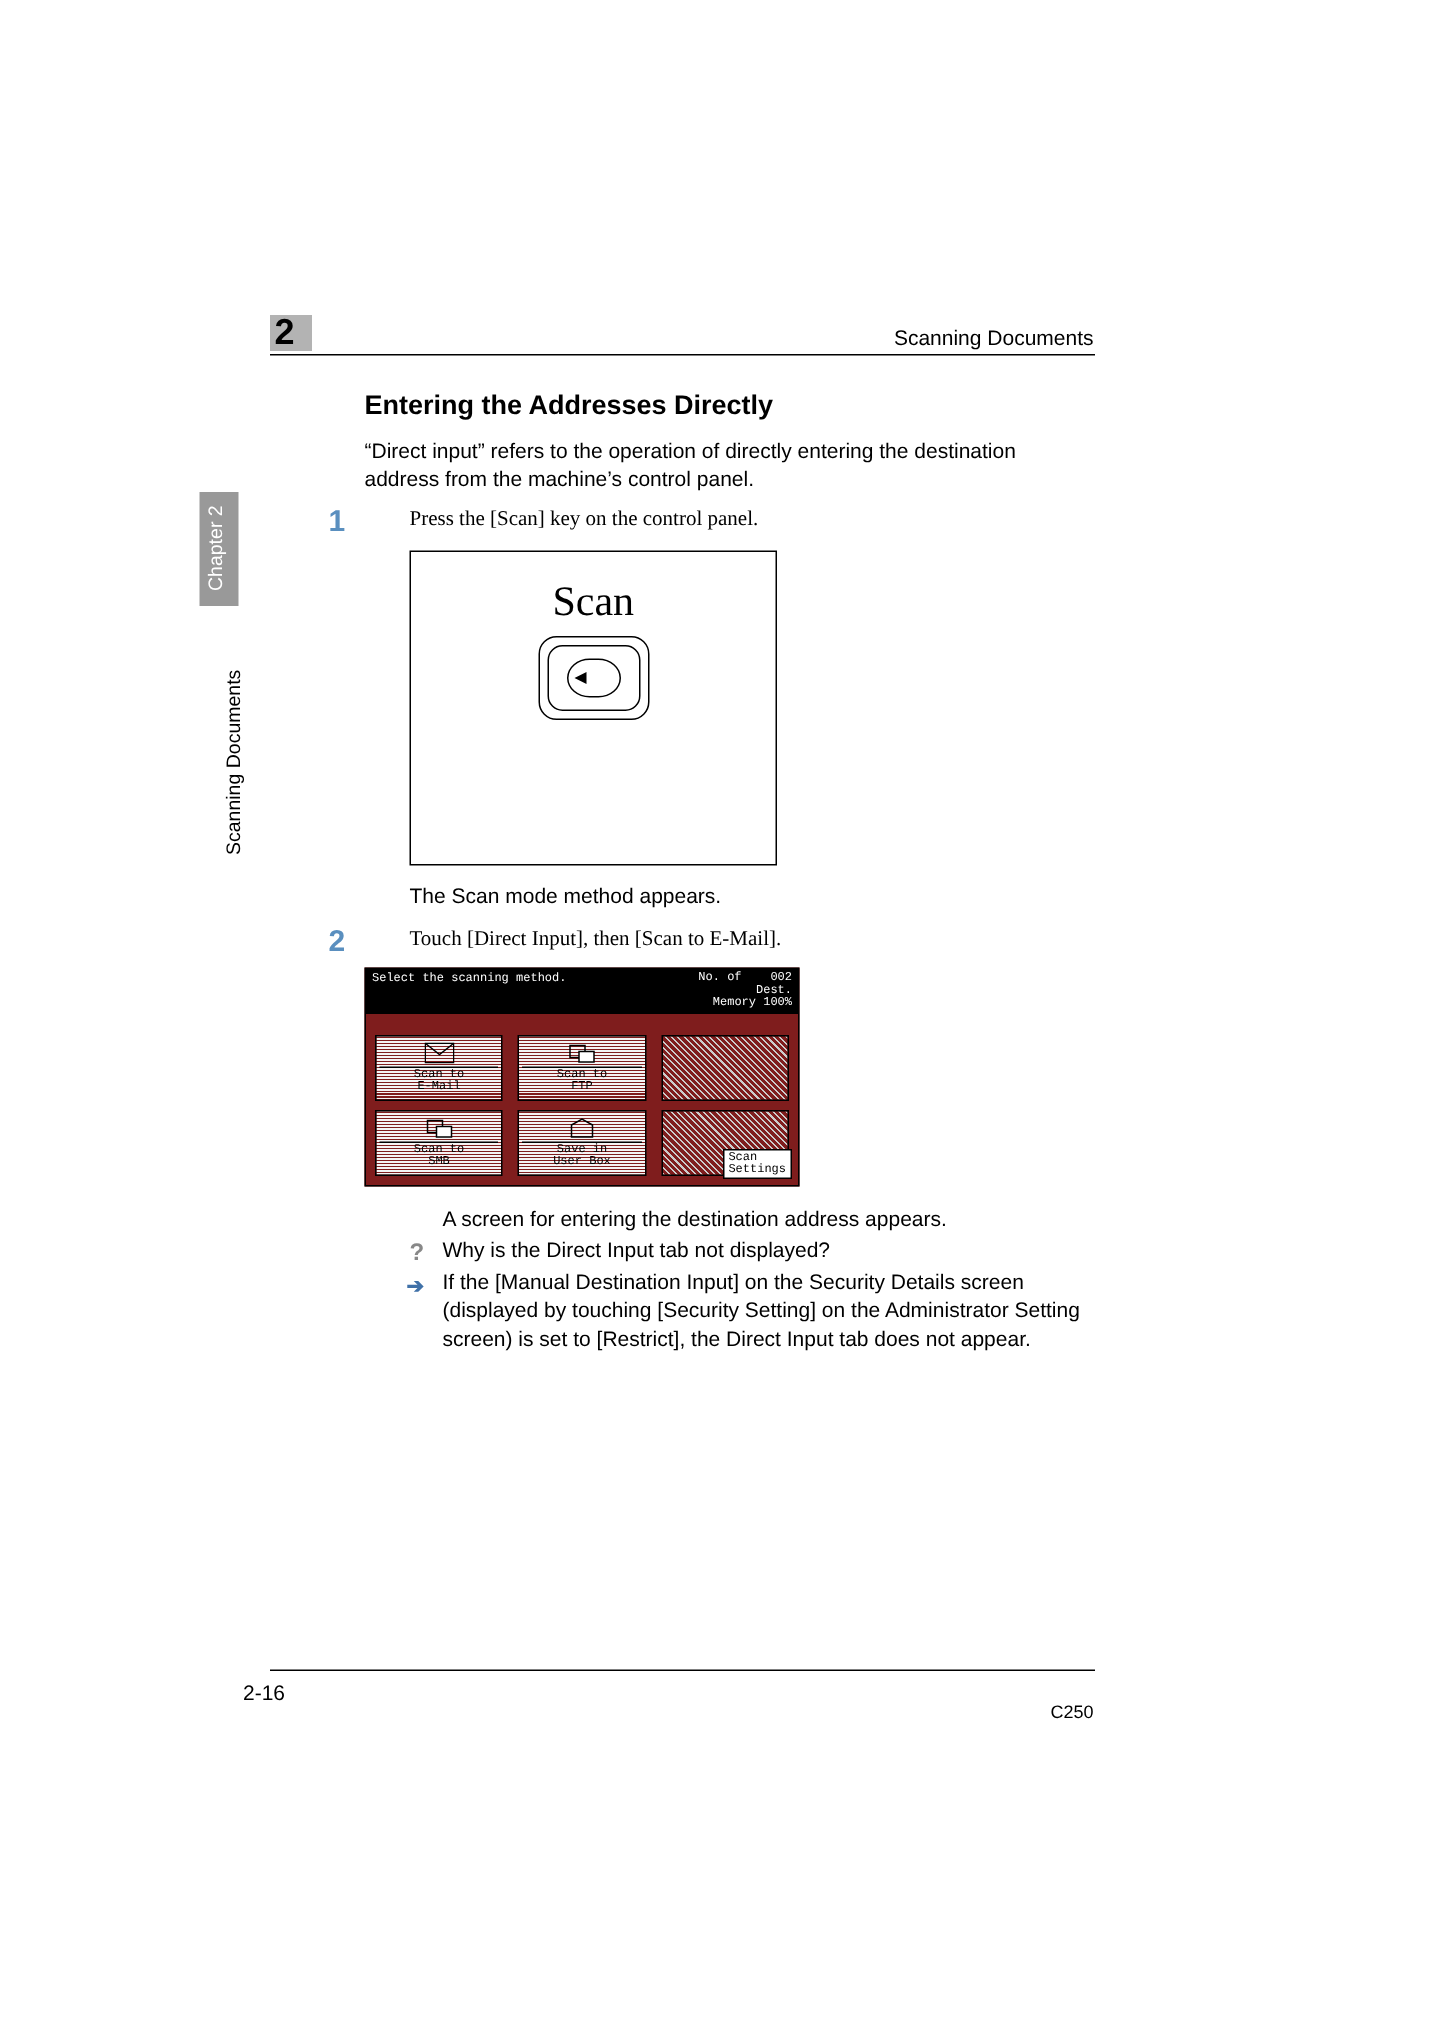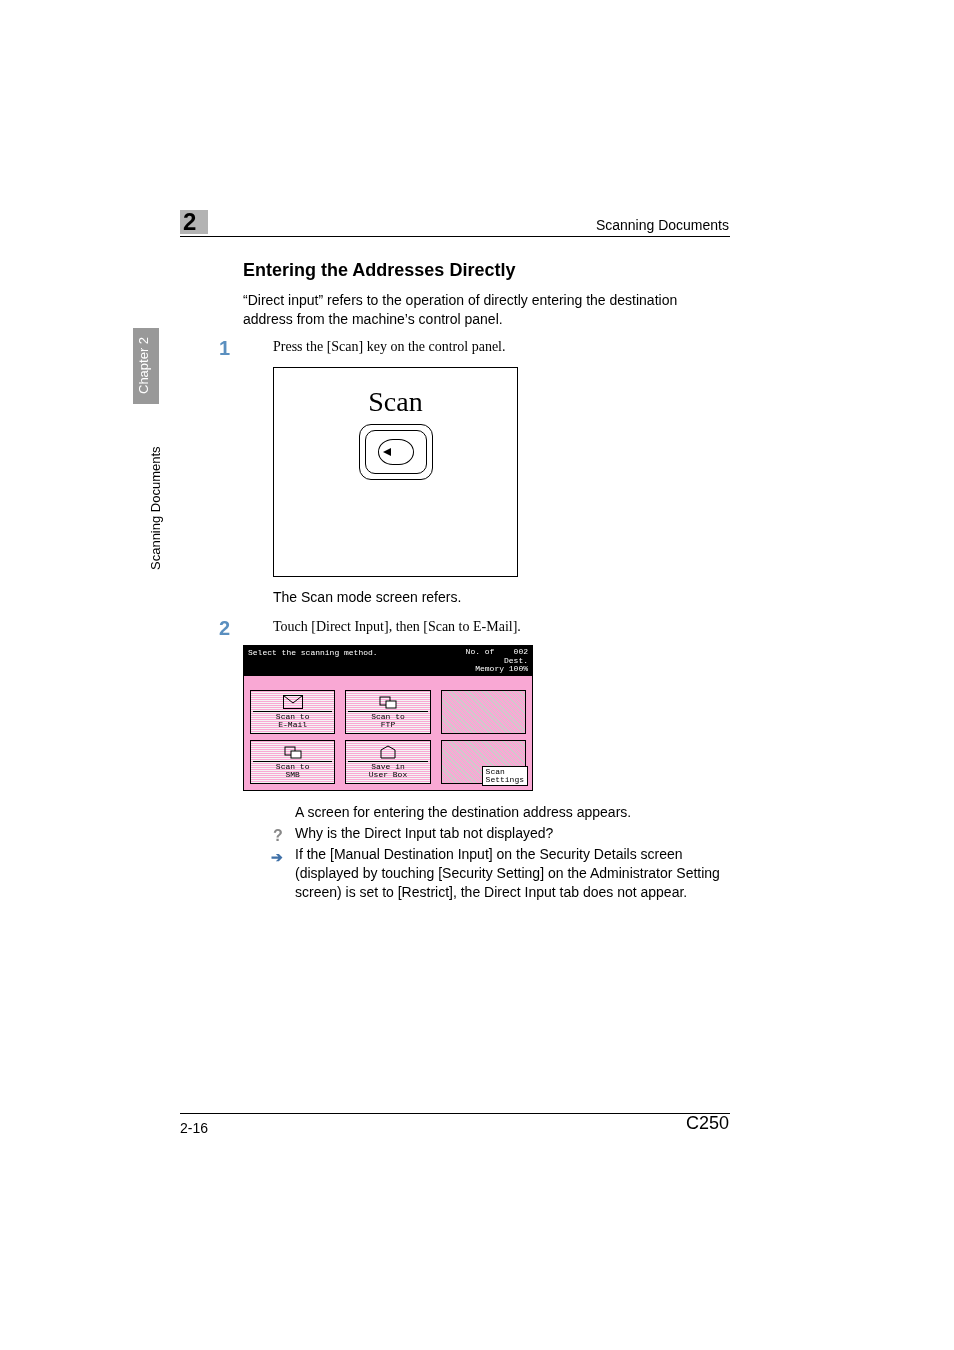--- a/index.html
+++ b/index.html
@@ -30,21 +30,21 @@
   .fig1 { margin: 12px 0 12px 30px; width: 245px; height: 210px; border: 1px solid #000; background: #fff; display: flex; flex-direction: column; align-items: center; padding-top: 18px; }
   .scan-label { font-family: "Times New Roman", serif; font-size: 28px; }
   .scan-btn-outer { margin-top: 6px; width: 74px; height: 56px; border: 1px solid #000; border-radius: 12px; display: flex; align-items: center; justify-content: center; }
   .scan-btn-inner { width: 62px; height: 44px; border: 1px solid #000; border-radius: 10px; display: flex; align-items: center; justify-content: center; }
   .scan-arrow { width: 36px; height: 26px; border: 1px solid #000; border-radius: 50% / 60%; position: relative; }
   .scan-arrow::after { content: ""; position: absolute; left: 4px; top: 8px; width: 0; height: 0; border-top: 4px solid transparent; border-bottom: 4px solid transparent; border-right: 8px solid #000; }
 
   .after-fig { font-size: 14px; margin: 8px 0 14px 30px; }
 
   
-  .fig2 { margin: 10px 0 12px 0; width: 290px; border: 1px solid #000; background: #f9a8d4; font-family: "Courier New", monospace; font-size: 8px; }
+  .fig2 { margin: 10px 0 12px 0; width: 290px; border: 1px solid #000; background: #7f1d1d; font-family: "Courier New", monospace; font-size: 8px; }
   .fig2-top { background: #000; color: #fff; padding: 2px 4px; display: flex; justify-content: space-between; align-items: flex-start; }
   .fig2-top-right { text-align: right; line-height: 1.1; }
   .fig2-tabs { display: flex; padding: 3px 2px 0 2px; gap: 0; background: linear-gradient(#999,#999); }
   .fig2-tab { border: 1px solid #000; padding: 1px 6px; background: #fff; position: relative; margin-right: -1px; }
   .fig2-tab.inactive { background: #fff; }
   .fig2-tab.active { background: #000; color: #fff; }
   .fig2-body { padding: 14px 6px 6px 6px; display: grid; grid-template-columns: 1fr 1fr 1fr; gap: 6px 10px; position: relative; min-height: 110px; }
   .fig2-card { height: 44px; border: 1px solid #000; position: relative; background: repeating-linear-gradient(0deg,#f4f4f4 0 1px, transparent 1px 2px); display:flex; flex-direction:column; align-items:center; justify-content:center; padding:0 2px; }
   .fig2-card.hatch { background: repeating-linear-gradient(45deg,#ccc 0 1px, transparent 1px 3px); }
   .fig2-card svg { flex-shrink:0; }
@@ -52,22 +52,22 @@
   .fig2-scan-settings { position:absolute; right:4px; bottom:4px; border:1px solid #000; padding:1px 3px; background:#fff; }
 
   
   .post-list { margin-left: 30px; font-size: 14px; }
   .post-list .line { position: relative; padding-left: 22px; margin: 2px 0; line-height: 1.35; }
   .q-icon { position: absolute; left: 0; top: 1px; color: #888; font-weight: bold; font-size: 16px; }
   .arrow-icon { position: absolute; left: -2px; top: 3px; color: #4071a8; font-weight: bold; font-size: 14px; }
 
   
   .hr-bot { position: absolute; left: 180px; bottom: 236px; width: 550px; height: 1px; background: #000; }
-  .footer-left { position: absolute; left: 180px; bottom: 214px; font-size: 14px; }
-  .footer-right { position: absolute; right: 225px; bottom: 216px; font-size: 18px; }
+  .footer-left { position: absolute; left: 162px; bottom: 214px; font-size: 14px; }
+  .footer-right { position: absolute; right: 225px; bottom: 202px; font-size: 12px; }
 </style>
 </head>
 <body>
 
 <div class="page">
 
   <div class="header-right">Scanning Documents</div>
   <div class="chapter-badge"></div>
   <div class="chapter-number">2</div>
   <div class="hr-top"></div>
@@ -87,21 +87,21 @@
 
     <div class="fig1">
       <div class="scan-label">Scan</div>
       <div class="scan-btn-outer">
         <div class="scan-btn-inner">
           <div class="scan-arrow"></div>
         </div>
       </div>
     </div>
 
-    <div class="after-fig">The Scan mode screen refers.</div>
+    <div class="after-fig">The Scan mode method appears.</div>
 
     <div class="step-row">
       <div class="step-num">2</div>
       <div class="step-text">Touch [Direct Input], then [Scan to E-Mail].</div>
     </div>
 
     <div class="fig2">
       <div class="fig2-top">
         <span>Select the scanning method.</span>
         <span class="fig2-top-right">

